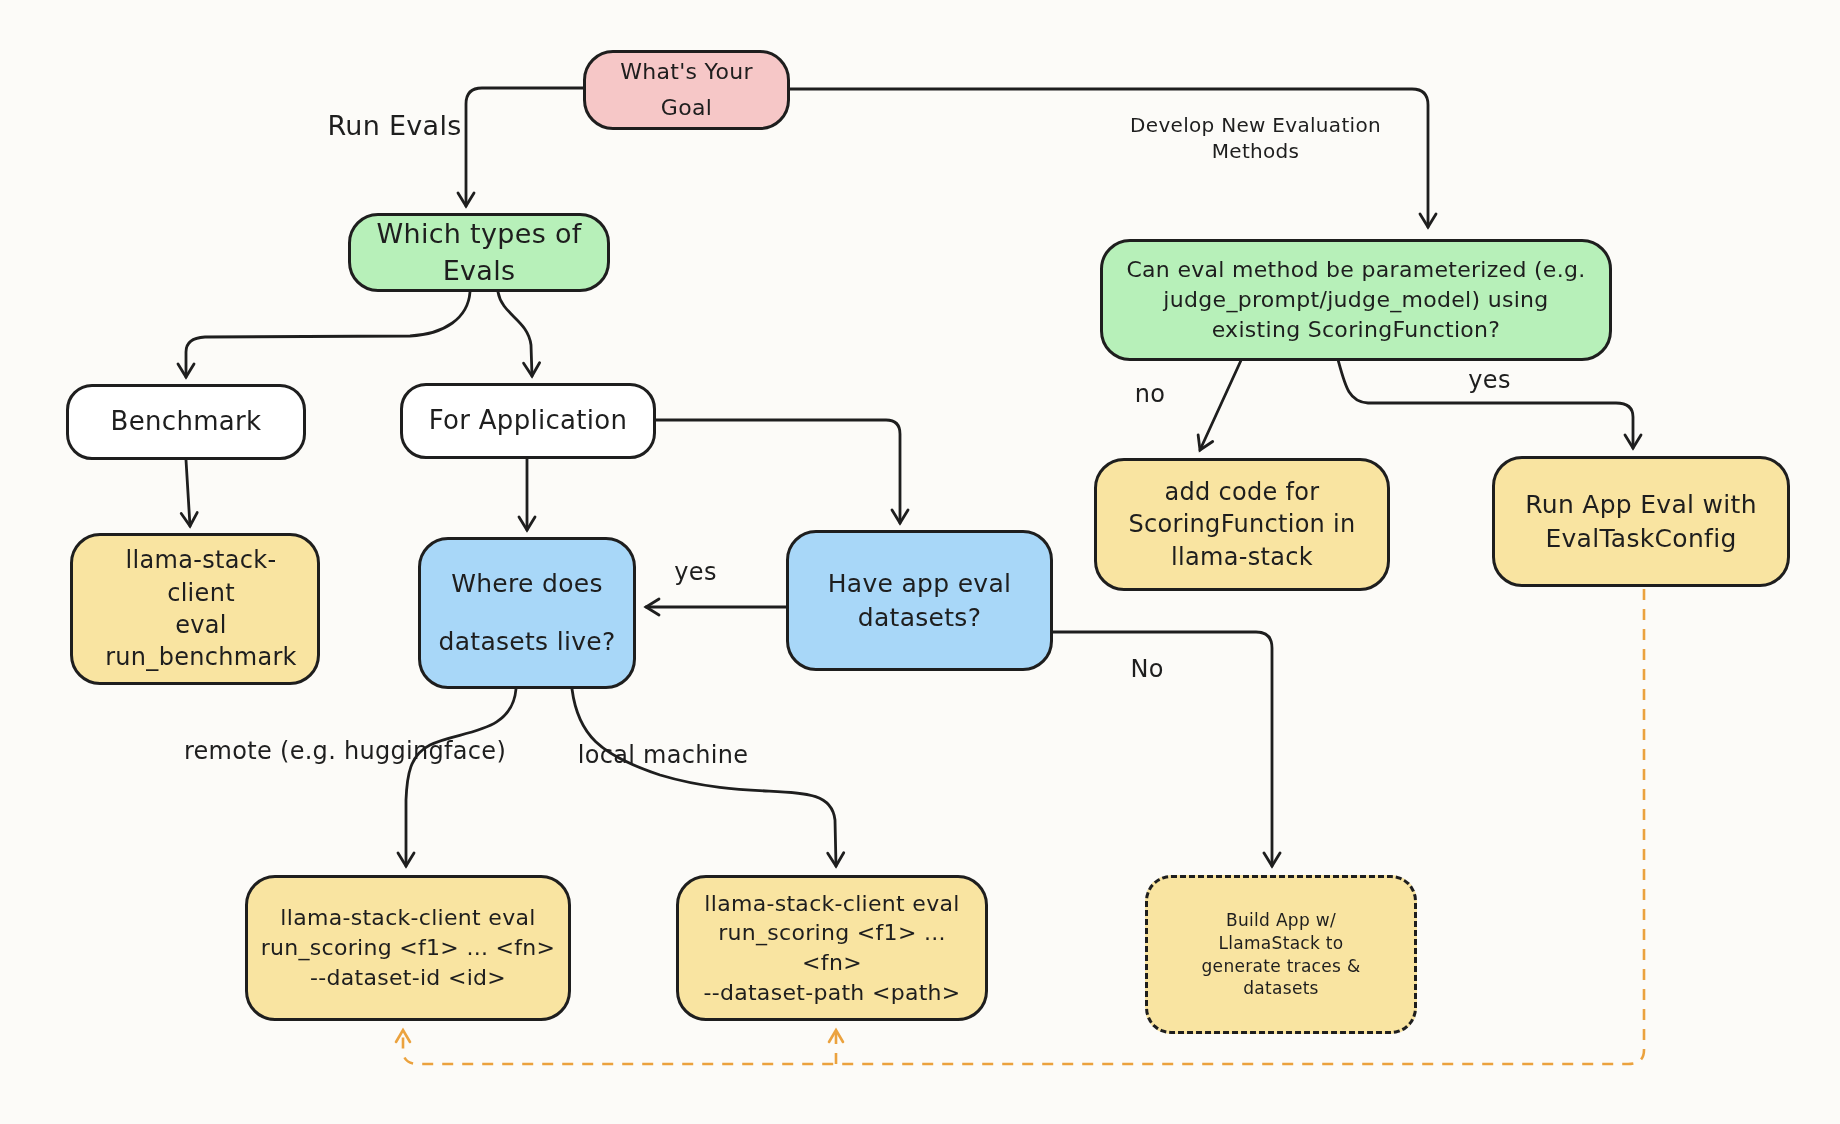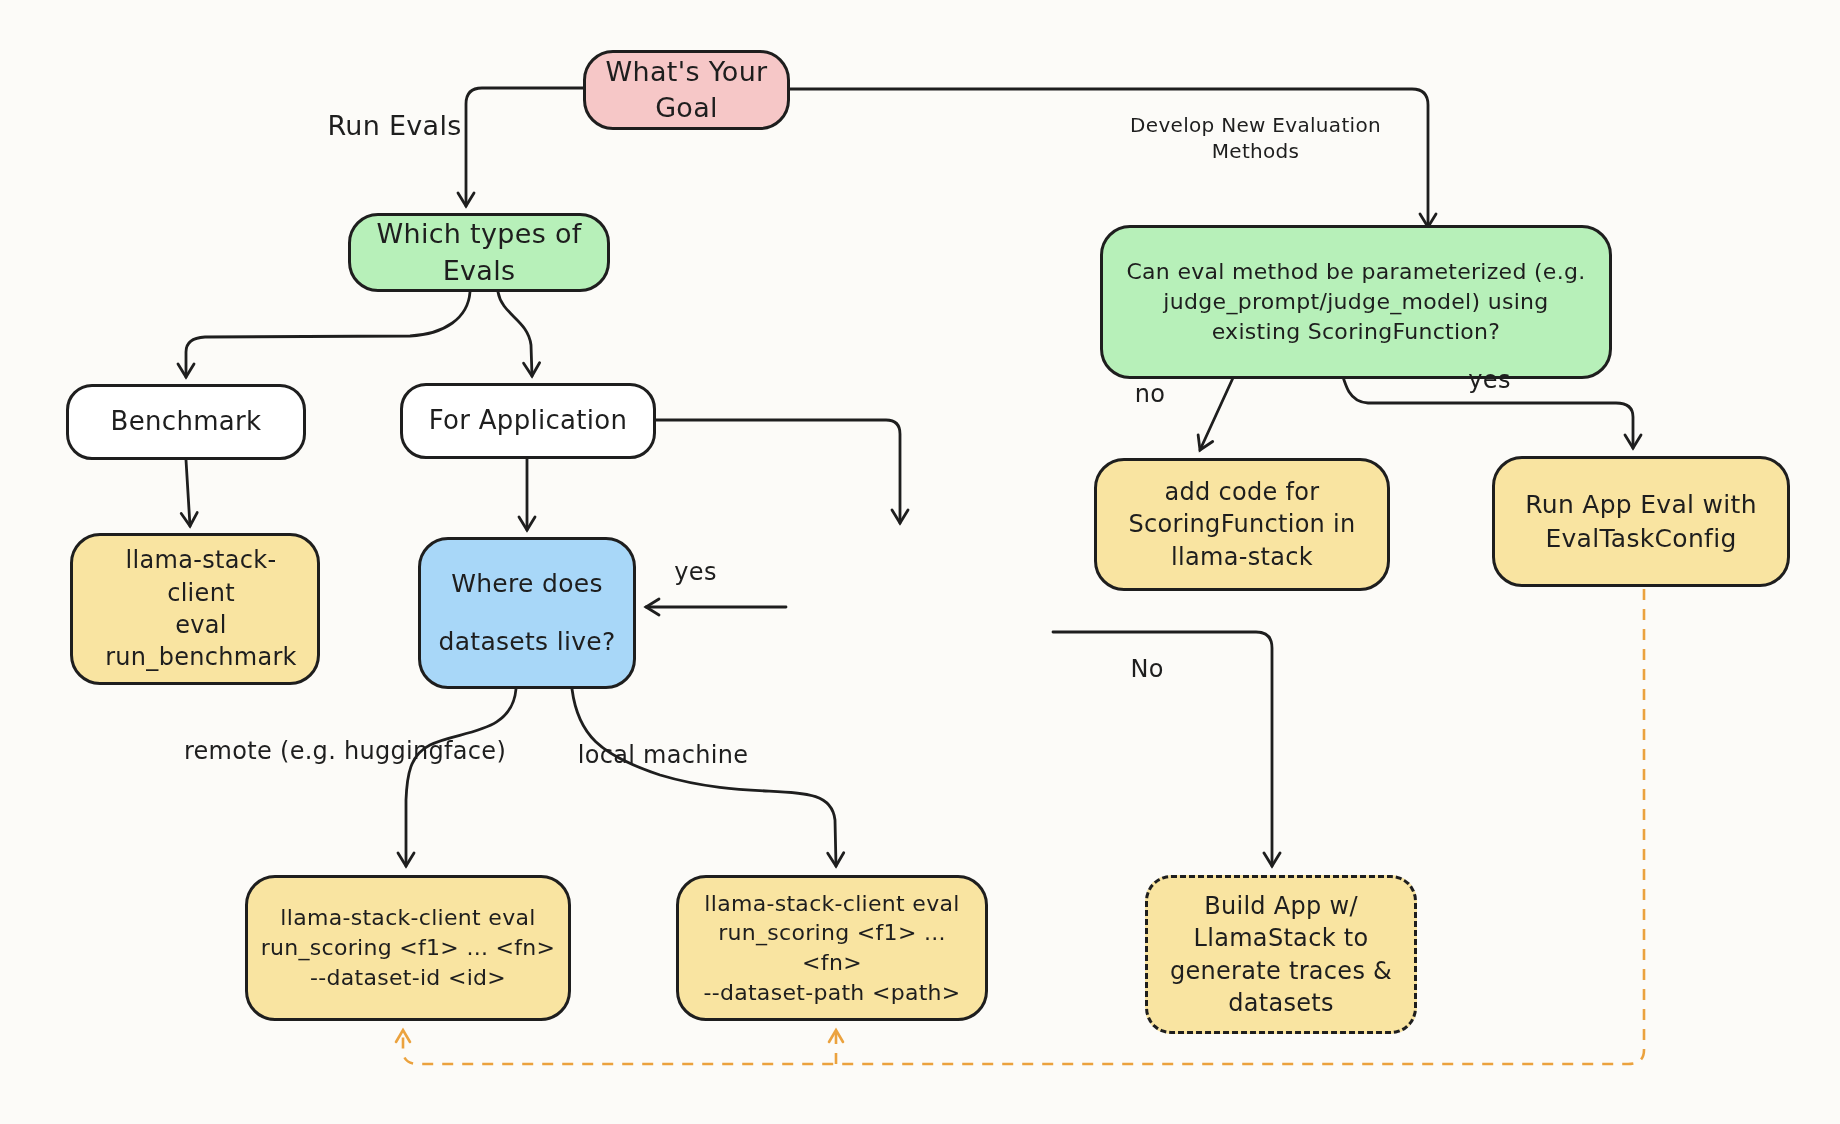--- a/index.html
+++ b/index.html
@@ -36,33 +36,33 @@
   .lbl{
     position:absolute;
     display:flex;align-items:center;justify-content:center;
     text-align:center;
     line-height:1.3;
     letter-spacing:.3px;
     white-space:nowrap;
   }
 
   
-  #n-goal      {left:583px;top:50px;width:207px;height:80px;font-size:27px;}
+  #n-goal      {left:583px;top:50px;width:207px;height:80px;font-size:22px;justify-content:space-between;}
   #n-which     {left:348px;top:213px;width:262px;height:79px;font-size:27px;}
-  #n-param     {left:1100px;top:225px;width:512px;height:154px;font-size:22px;text-align:center;}
+  #n-param     {left:1100px;top:239px;width:512px;height:122px;font-size:22px;text-align:center;}
   #n-bench     {left:66px;top:384px;width:240px;height:76px;font-size:26px;border-radius:26px;text-align:right;}
   #n-forapp    {left:400px;top:383px;width:256px;height:76px;font-size:26px;border-radius:26px;}
   #n-runbench  {left:70px;top:533px;width:250px;height:152px;font-size:24px;}
   #n-where     {left:418px;top:537px;width:218px;height:152px;font-size:25px;}
   #n-have      {left:786px;top:530px;width:267px;height:141px;font-size:25px;}
   #n-addcode   {left:1094px;top:458px;width:296px;height:133px;font-size:24px;}
   #n-runapp    {left:1492px;top:456px;width:298px;height:131px;font-size:25px;}
   #n-dsid      {left:245px;top:875px;width:326px;height:146px;font-size:22px;}
   #n-dspath    {left:676px;top:875px;width:312px;height:146px;font-size:22px;}
-  #n-buildapp  {left:1145px;top:875px;width:272px;height:159px;font-size:24px;border-style:dashed;border-radius:26px;text-align:right;}
+  #n-buildapp  {left:1145px;top:875px;width:272px;height:159px;font-size:17px;border-style:dashed;border-radius:26px;text-align:right;}
 
   
   #l-runevals  {left:322px;top:106px;width:145px;height:40px;font-size:27px;}
   #l-develop   {left:1088px;top:101px;width:335px;height:74px;font-size:20px;flex-direction:column;}
   #l-no        {left:1125px;top:378px;width:50px;height:34px;font-size:24px;}
   #l-yesright  {left:1462px;top:364px;width:55px;height:34px;font-size:24px;}
   #l-yesmid    {left:668px;top:556px;width:55px;height:34px;font-size:24px;}
   #l-nomid     {left:1122px;top:652px;width:50px;height:36px;font-size:24px;}
   #l-remote    {left:175px;top:733px;width:340px;height:38px;font-size:24px;}
   #l-local     {left:578px;top:738px;width:170px;height:36px;font-size:24px;}
@@ -127,20 +127,24 @@
   <div class="node" id="n-runbench" style="background: rgb(249, 228, 161); padding-left: 20px;">
     <div>llama-stack-client</div>
     <div>eval run_benchmark</div>
   </div>
 
   <div class="node" id="n-where" style="background: rgb(168, 215, 248); gap: 24px;">
     <div>Where does</div>
     <div>datasets live?</div>
   </div>
 
+  <div class="node" id="n-have" style="background: rgb(168, 215, 248);">
+    <div>Have app eval</div>
+    <div>datasets?</div>
+  </div>
 
   <div class="node" id="n-addcode" style="background: rgb(249, 228, 161); text-align: center;">
     <div>add code for</div>
     <div>ScoringFunction in</div>
     <div>llama-stack</div>
   </div>
 
   <div class="node" id="n-runapp" style="background: rgb(249, 228, 161); text-align: center;">
     <div>Run App Eval with</div>
     <div>EvalTaskConfig</div>

